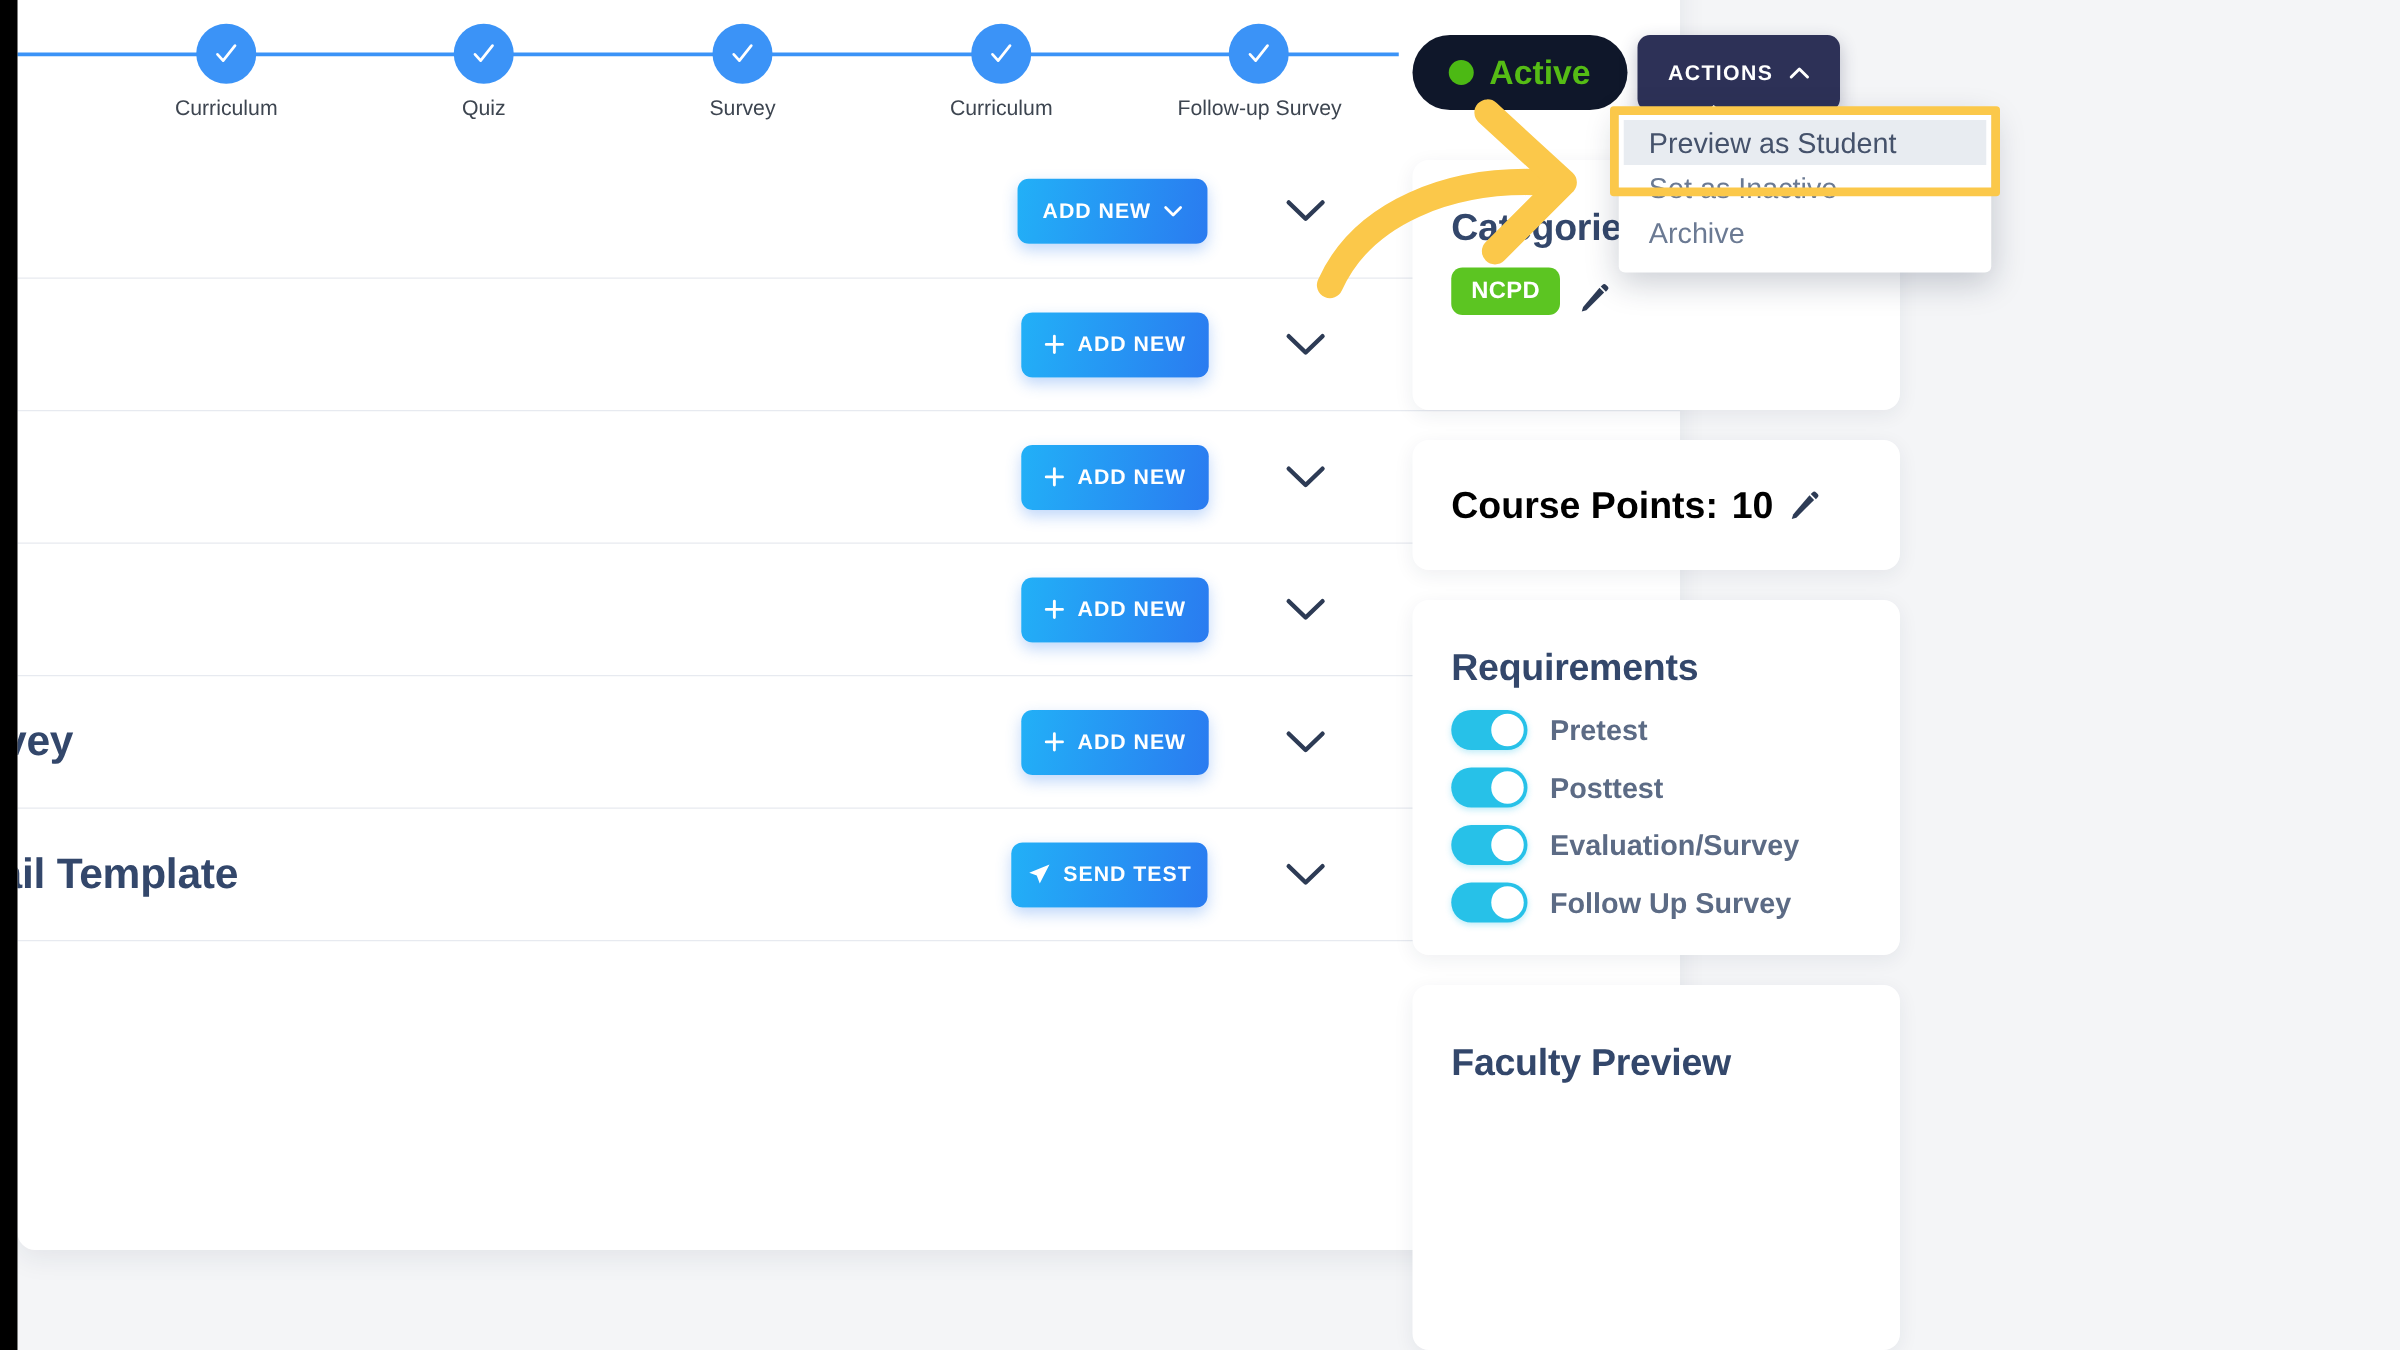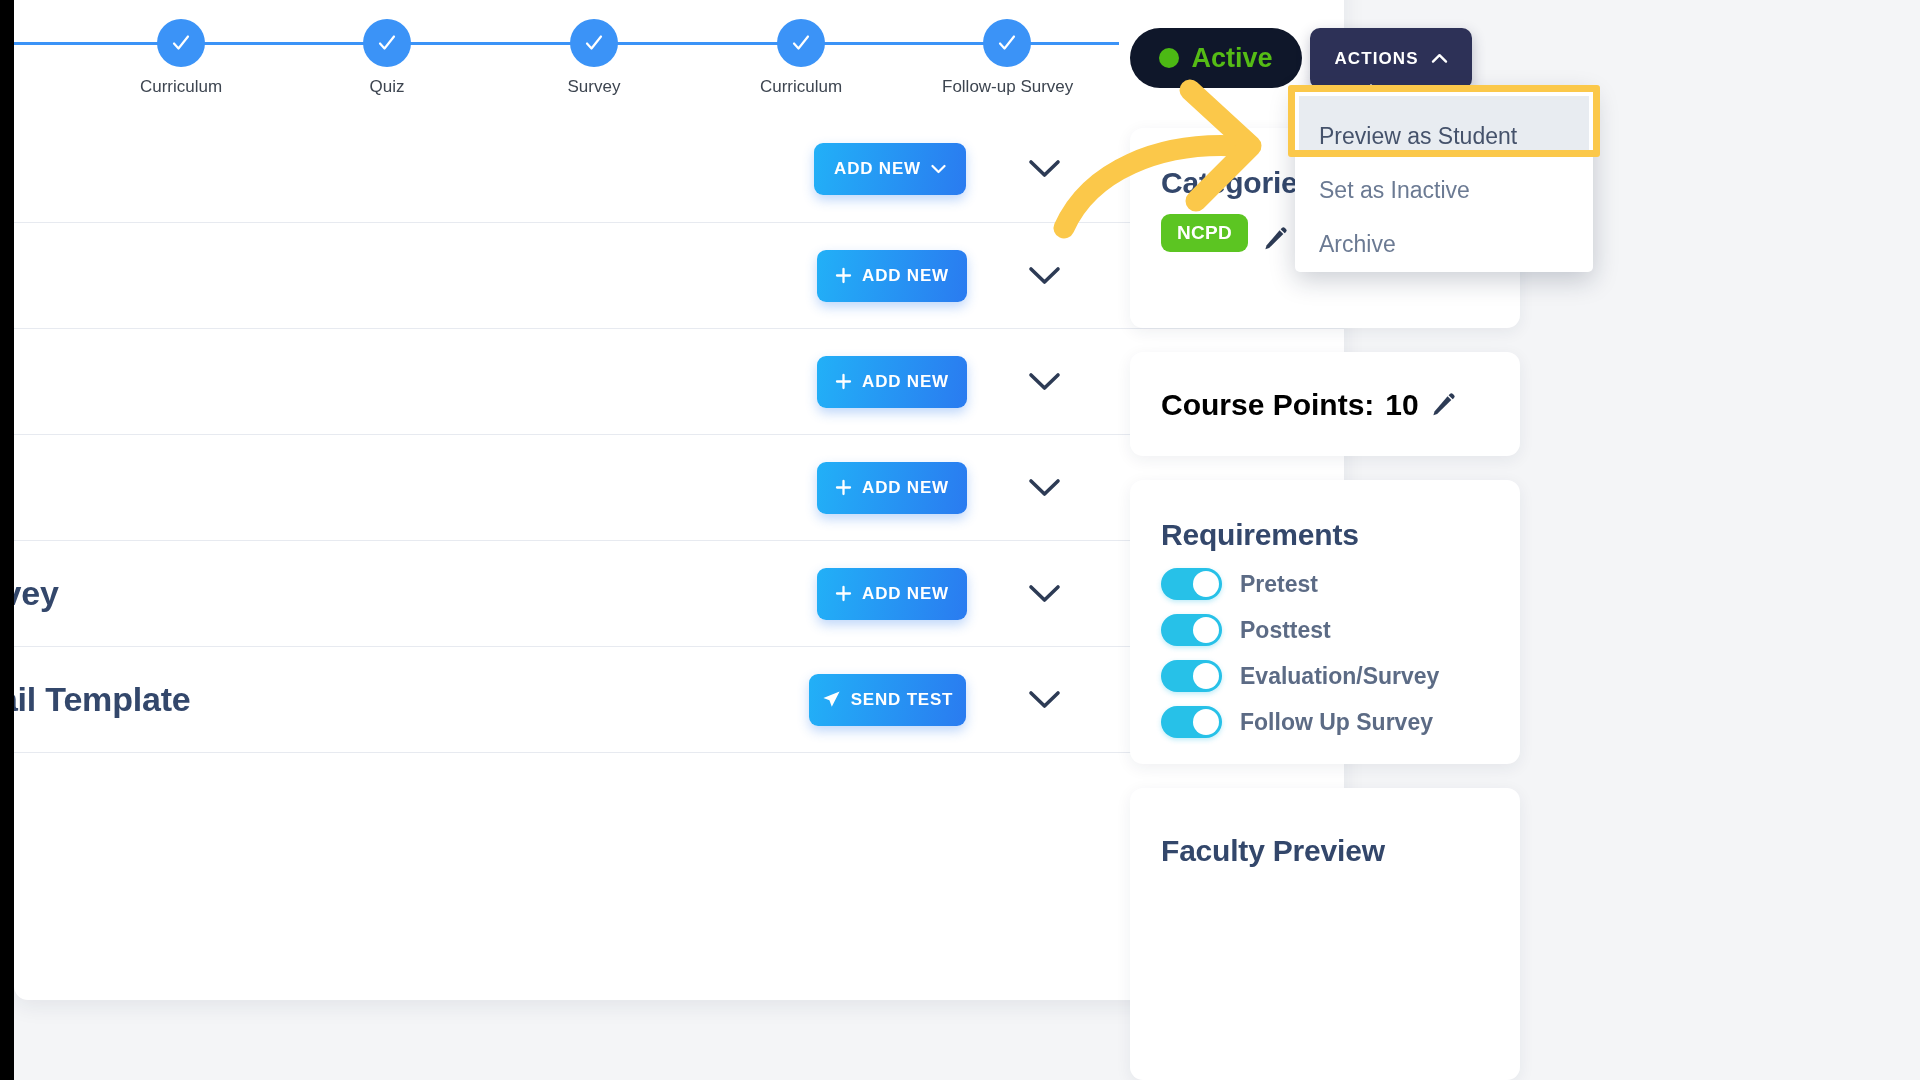--- a/index.html
+++ b/index.html
@@ -194,22 +194,22 @@
     position: absolute;
     left: -63px; top: 88px;
     width: 298px;
     background: #ffffff;
     border-radius: 5px;
     box-shadow: 0 8px 26px rgba(20,30,60,.22);
     padding: 8px 0 14px 0;
     z-index: 30;
   }
   .dd-item {
-    height: 54px;
-    display: flex; align-items: flex-end;
+    height: 36px;
+    display: flex; align-items: center;
     padding-left: 24px;
     font-size: 23px;
     color: #6b7a93;
     cursor: pointer;
     font-family: "Liberation Sans", sans-serif;
     white-space: nowrap;
   }
   .dd-item.highlight {
     background: #e8ecf1;
     color: #45526b;

